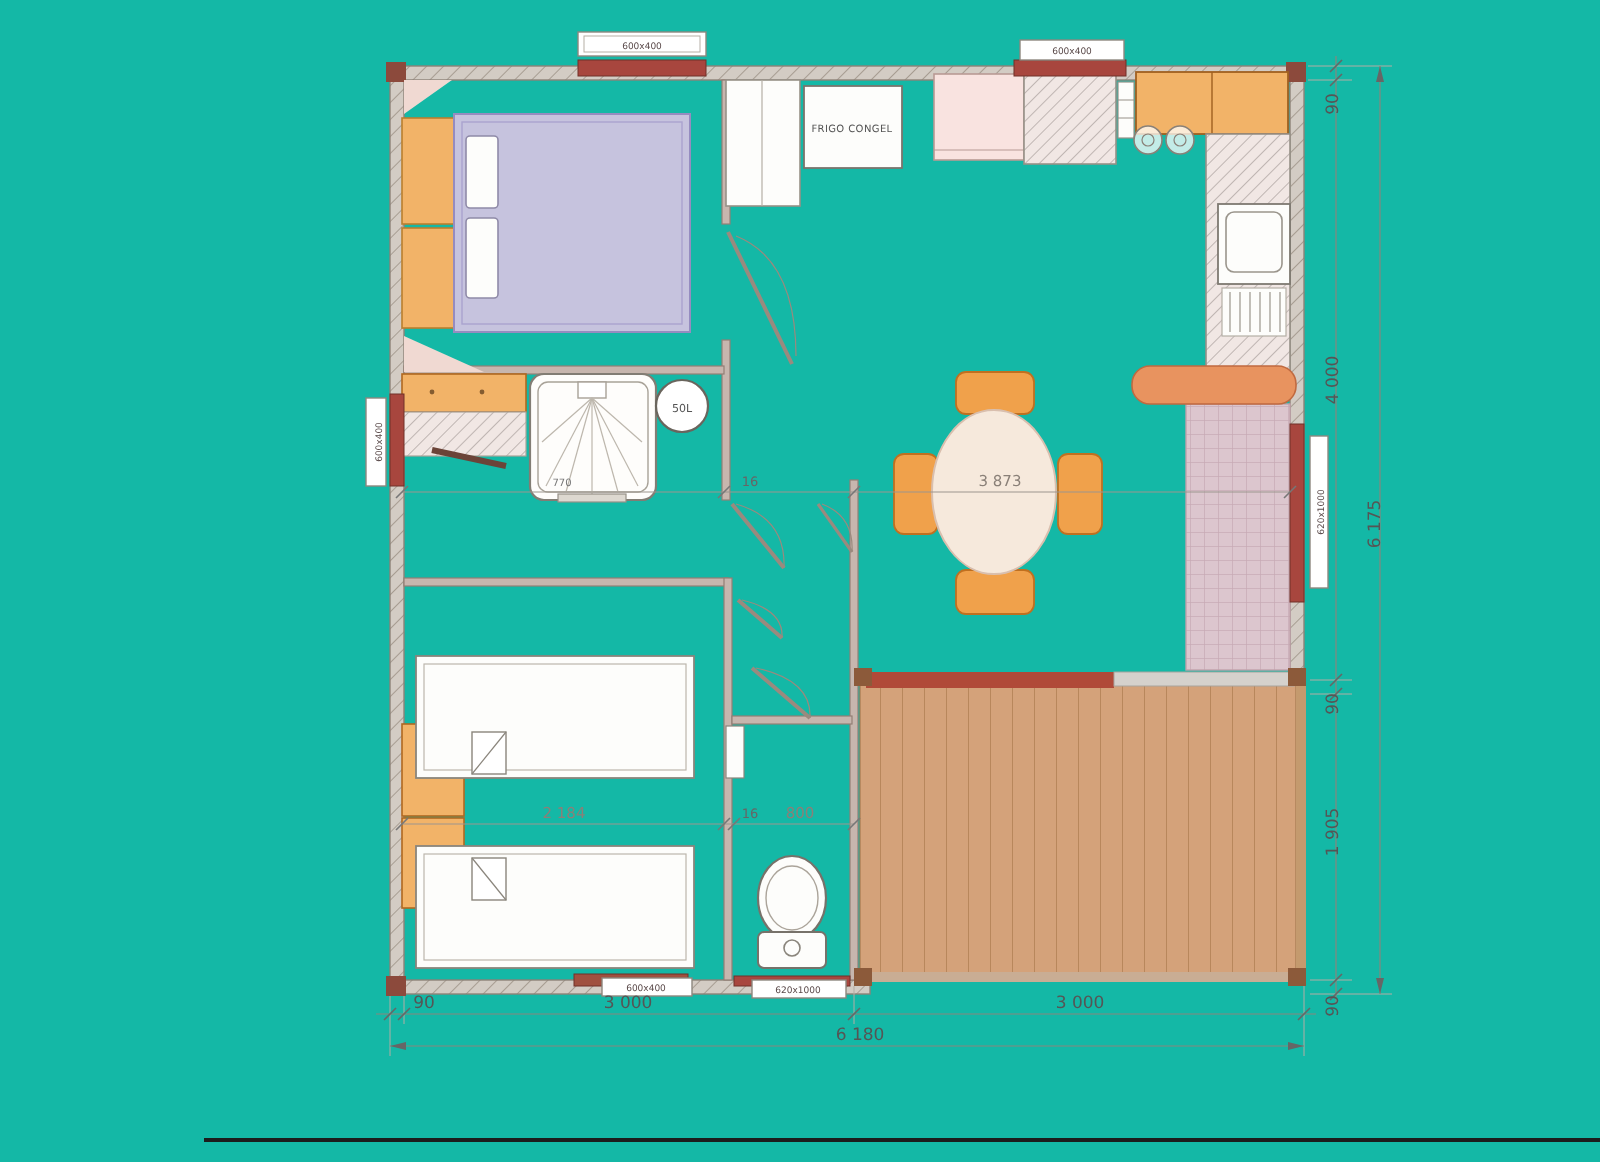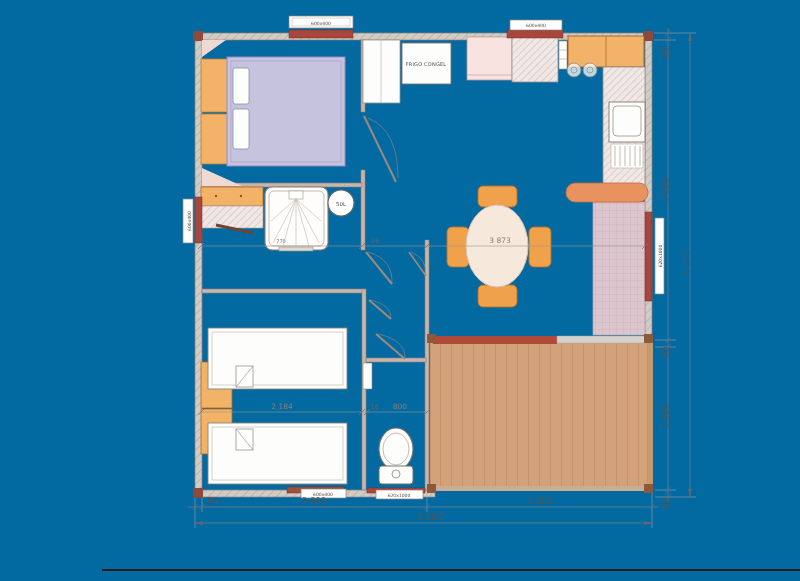--- a/index.html
+++ b/index.html
@@ -1,16 +1,16 @@
 <!DOCTYPE html>
 <html><head>
 <meta charset="utf-8">
 <style>
   html,body{margin:0;padding:0;background:#ffffff;}
-  .page{position:relative;width:800px;height:581px;background:#0369a1;overflow:hidden;
+  .page{position:relative;width:800px;height:581px;background:#14b8a6;overflow:hidden;
         font-family:"DejaVu Sans", sans-serif;}
   svg text{font-family:"DejaVu Sans", sans-serif;fill:#4a4a4a;}
   .dim{font-size:8.5px;fill:#555;}
   .dim-small{font-size:6.5px;fill:#666;}
   .dim-tiny{font-size:5px;fill:#777;}
   .winlabel{font-size:4.5px;fill:#5a4a4a;}
   .fixlabel{font-size:5px;fill:#555;letter-spacing:.2px;}
 </style>
 </head>
 <body>

